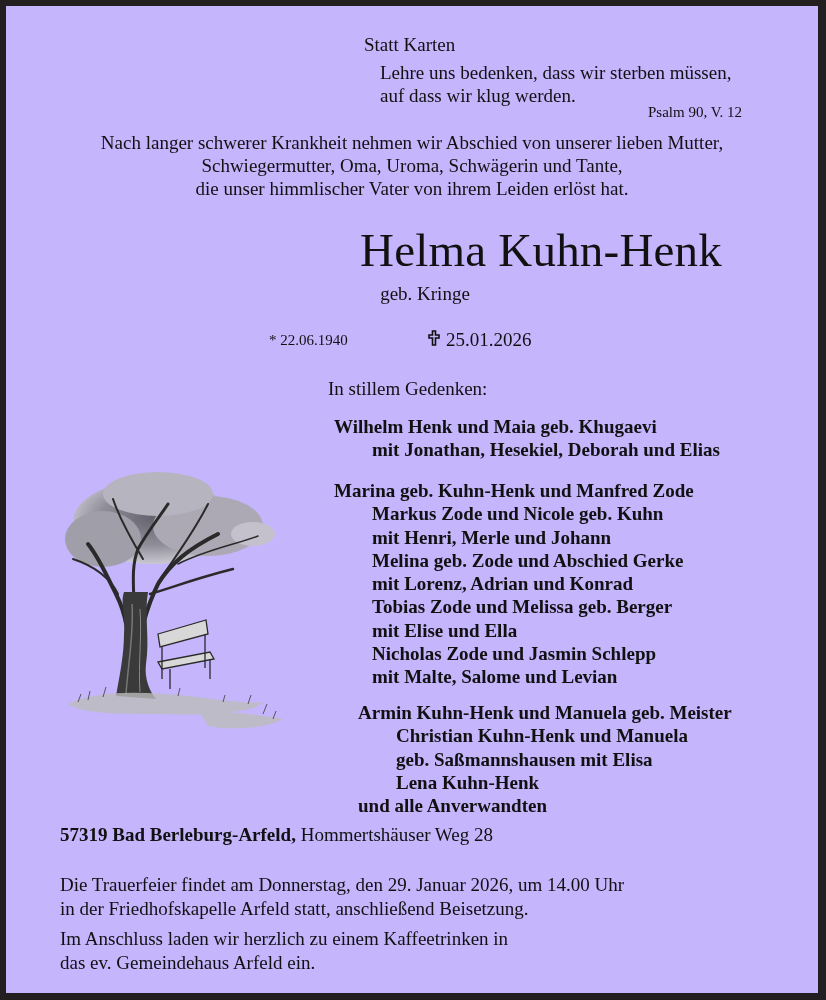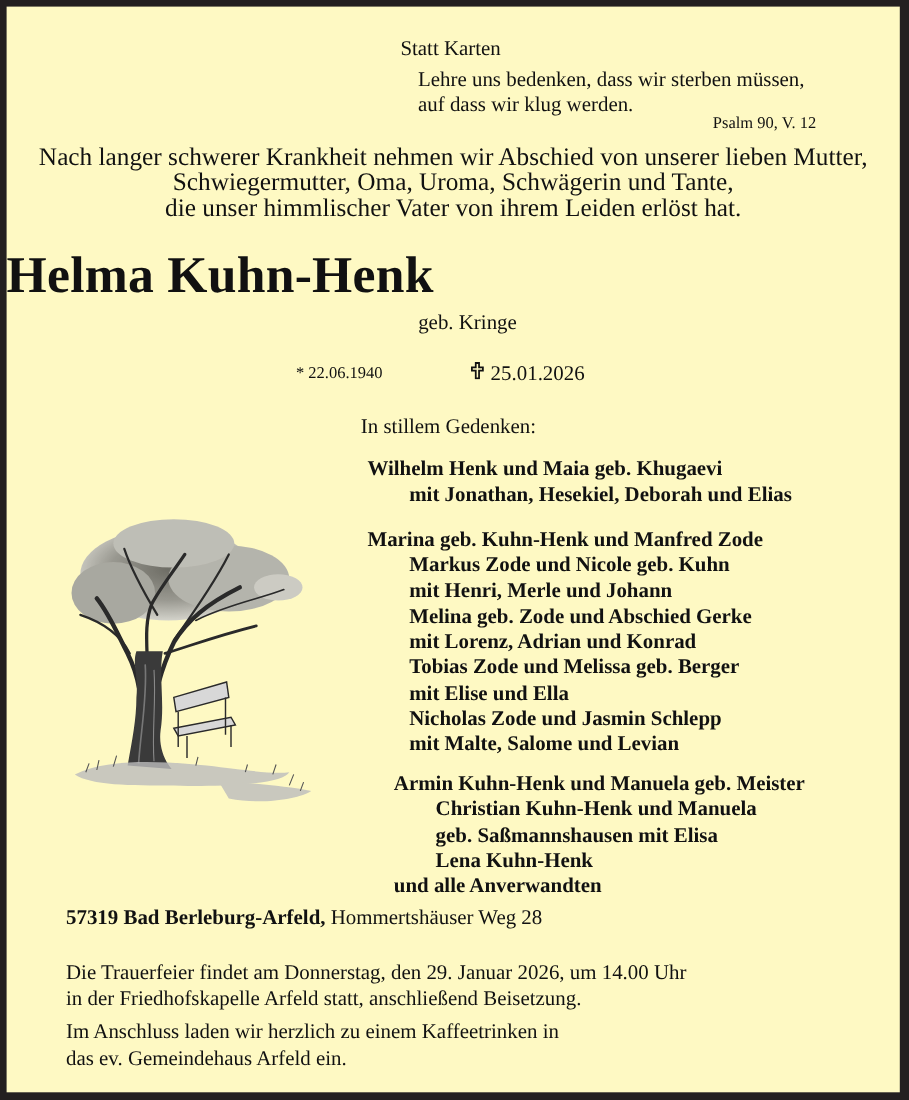--- a/index.html
+++ b/index.html
@@ -5,37 +5,37 @@
     html, body { margin: 0; padding: 0; }
     body {
       width: 826px; height: 1000px; overflow: hidden;
       background: #231f20;
       font-family: "Liberation Serif", "DejaVu Serif", serif;
       color: #111;
     }
     .frame {
       position: absolute; left: 6px; top: 6px;
       width: 812px; height: 987px;
-      background: #fef9c3;
+      background: #c4b5fd;
     }
     .abs { position: absolute; white-space: nowrap; }
     .reg { font-weight: normal; }
     .bold { font-weight: bold; }
 
     #statt { left: 358px; top: 27px; font-size: 19px; line-height: 24px; }
     #verse1 { left: 374px; top: 55px; font-size: 19px; line-height: 23px; }
     #verse2 { left: 374px; top: 78px; font-size: 19px; line-height: 23px; }
     #psalm { left: 642px; top: 96px; font-size: 15px; line-height: 20px; }
 
-    .intro { left: 0; width: 812px; text-align: center; font-size: 23px; line-height: 23px; }
+    .intro { left: 0; width: 812px; text-align: center; font-size: 19px; line-height: 23px; }
     #intro1 { top: 125px; }
     #intro2 { top: 148px; }
     #intro3 { top: 171px; }
 
-    #name { left: 0; width: 716px; text-align: left; top: 214px; font-size: 47px; line-height: 60px; font-weight: bold; letter-spacing: 0.2px; }
+    #name { left: 0; width: 716px; text-align: right; top: 214px; font-size: 47px; line-height: 60px; font-weight: normal; letter-spacing: 0.2px; }
     #maiden { left: 0; width: 812px; text-align: center; top: 276px; font-size: 19px; line-height: 24px; margin-left: 13px; }
 
     #birth { left: 263px; top: 322px; font-size: 15px; line-height: 24px; }
     #death { left: 422px; top: 322px; font-size: 19px; line-height: 24px; display: flex; align-items: center; gap: 6px; }
     #death svg { width: 12px; height: 16px; }
 
     #gedenken { left: 322px; top: 371px; font-size: 19px; line-height: 24px; }
 
     .fam { font-size: 19px; line-height: 23.3px; font-weight: bold; }
     .fam .line { display: block; }

